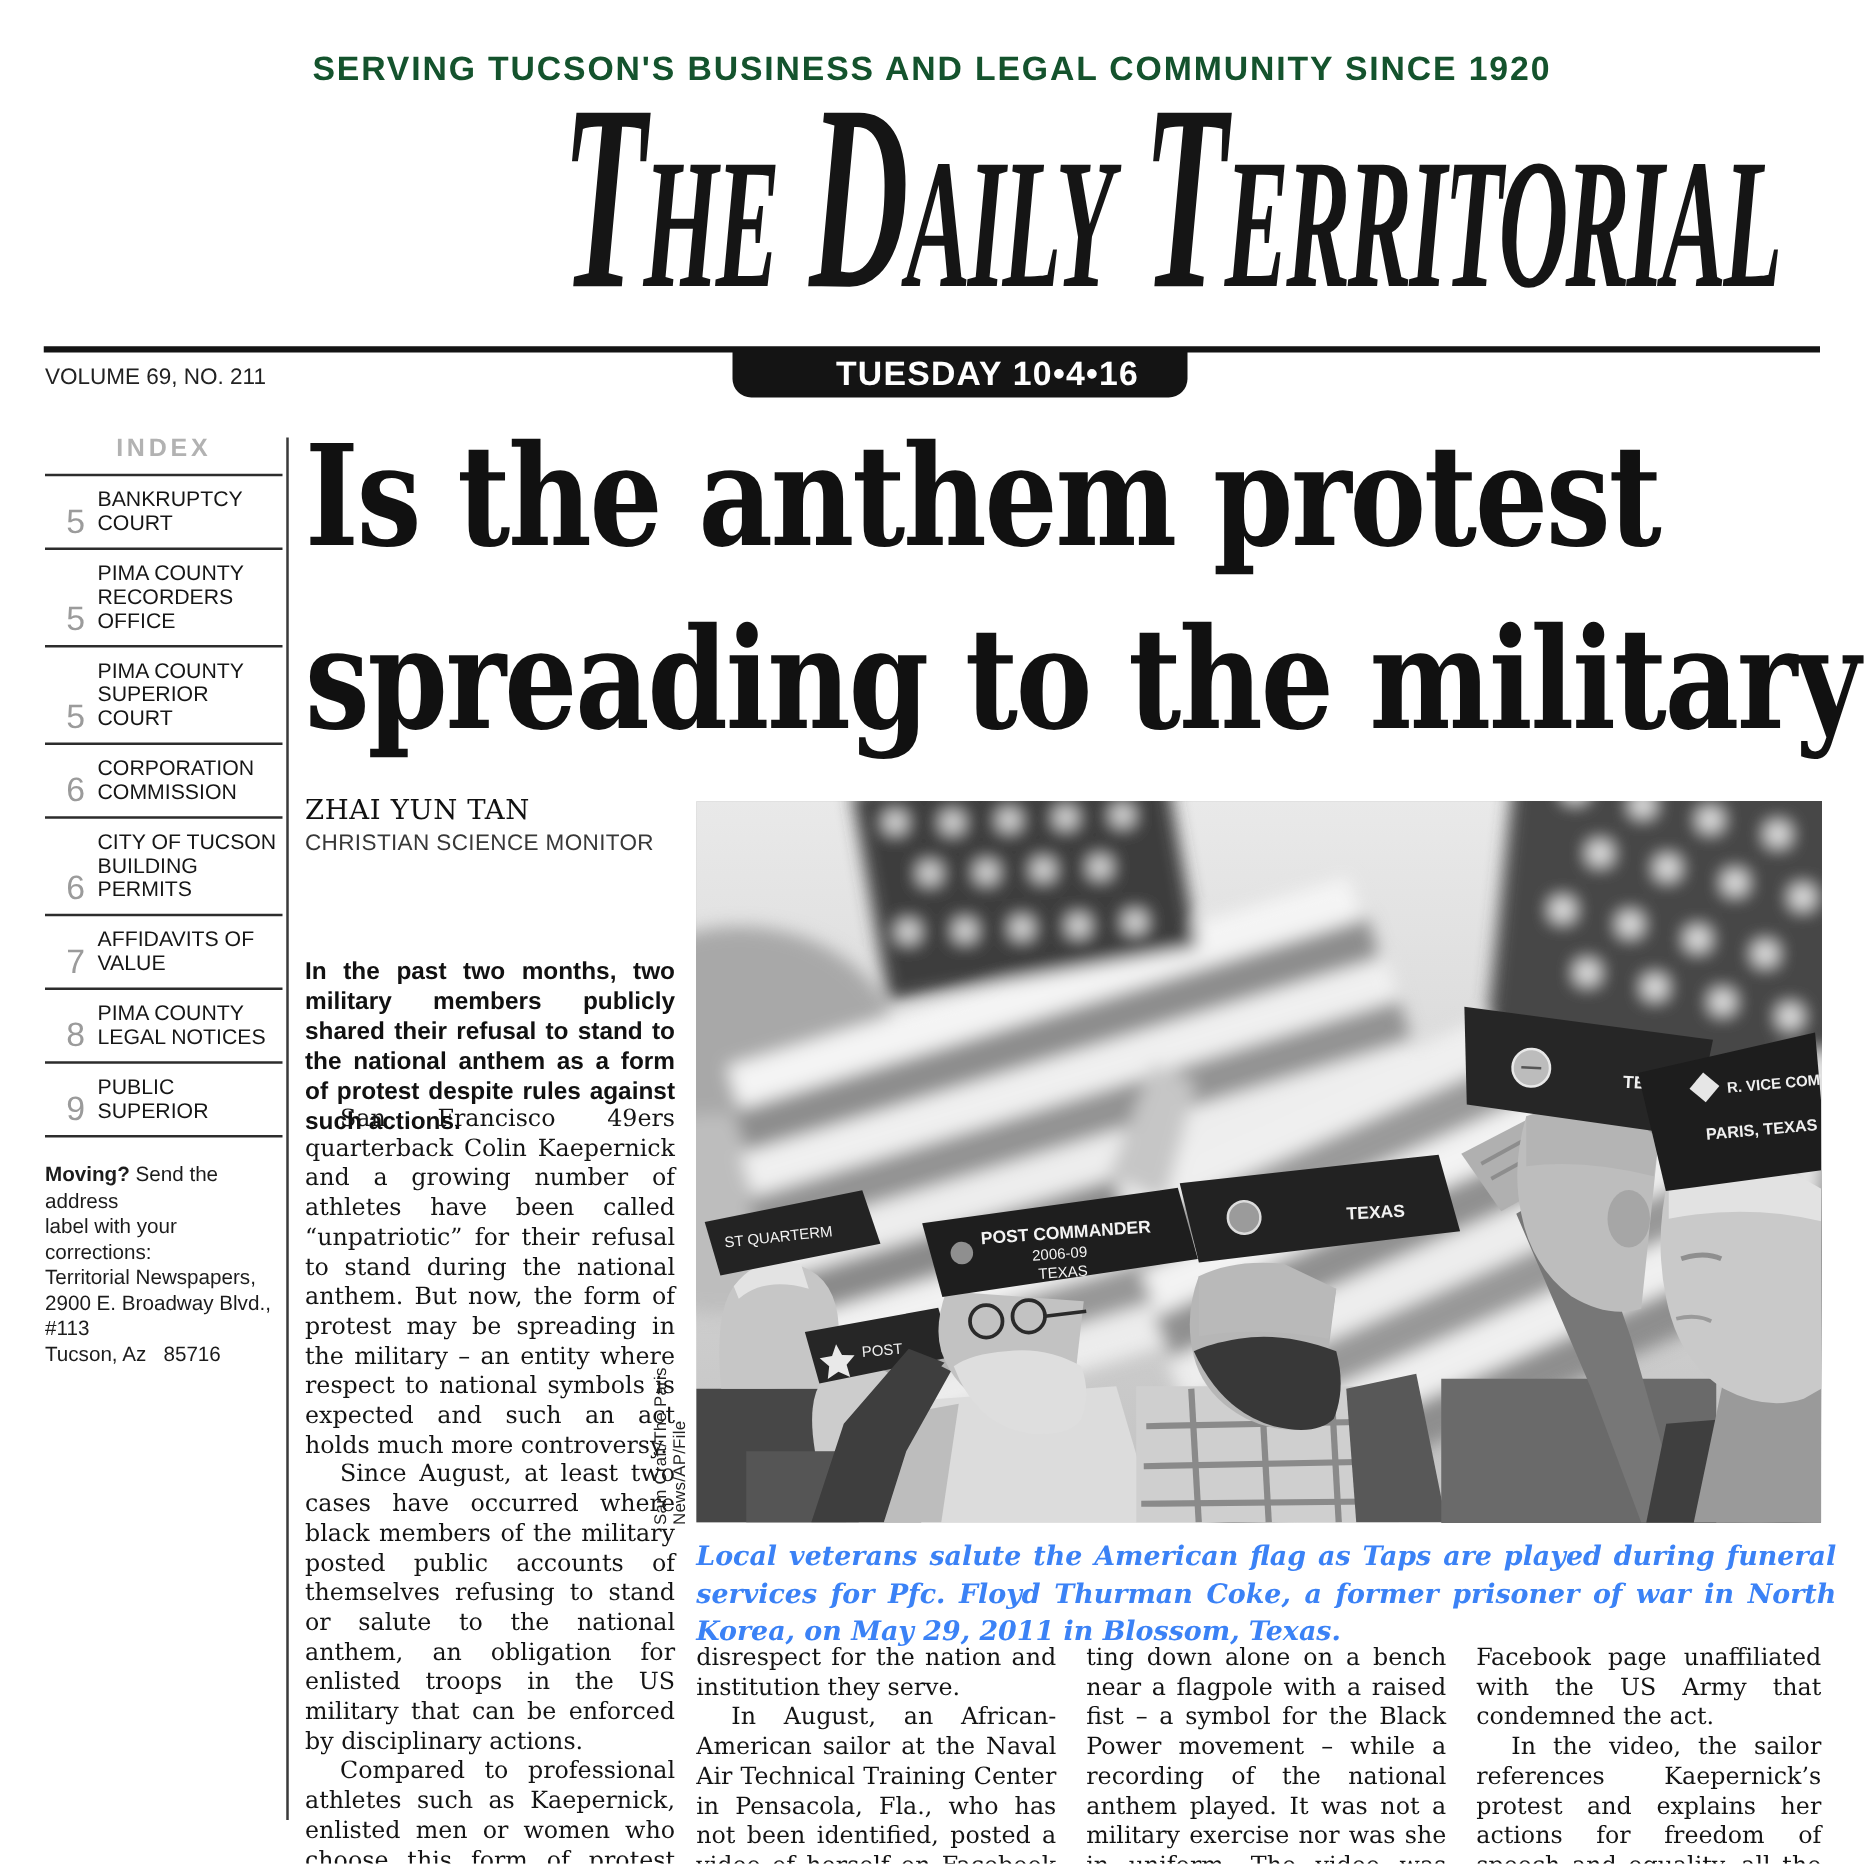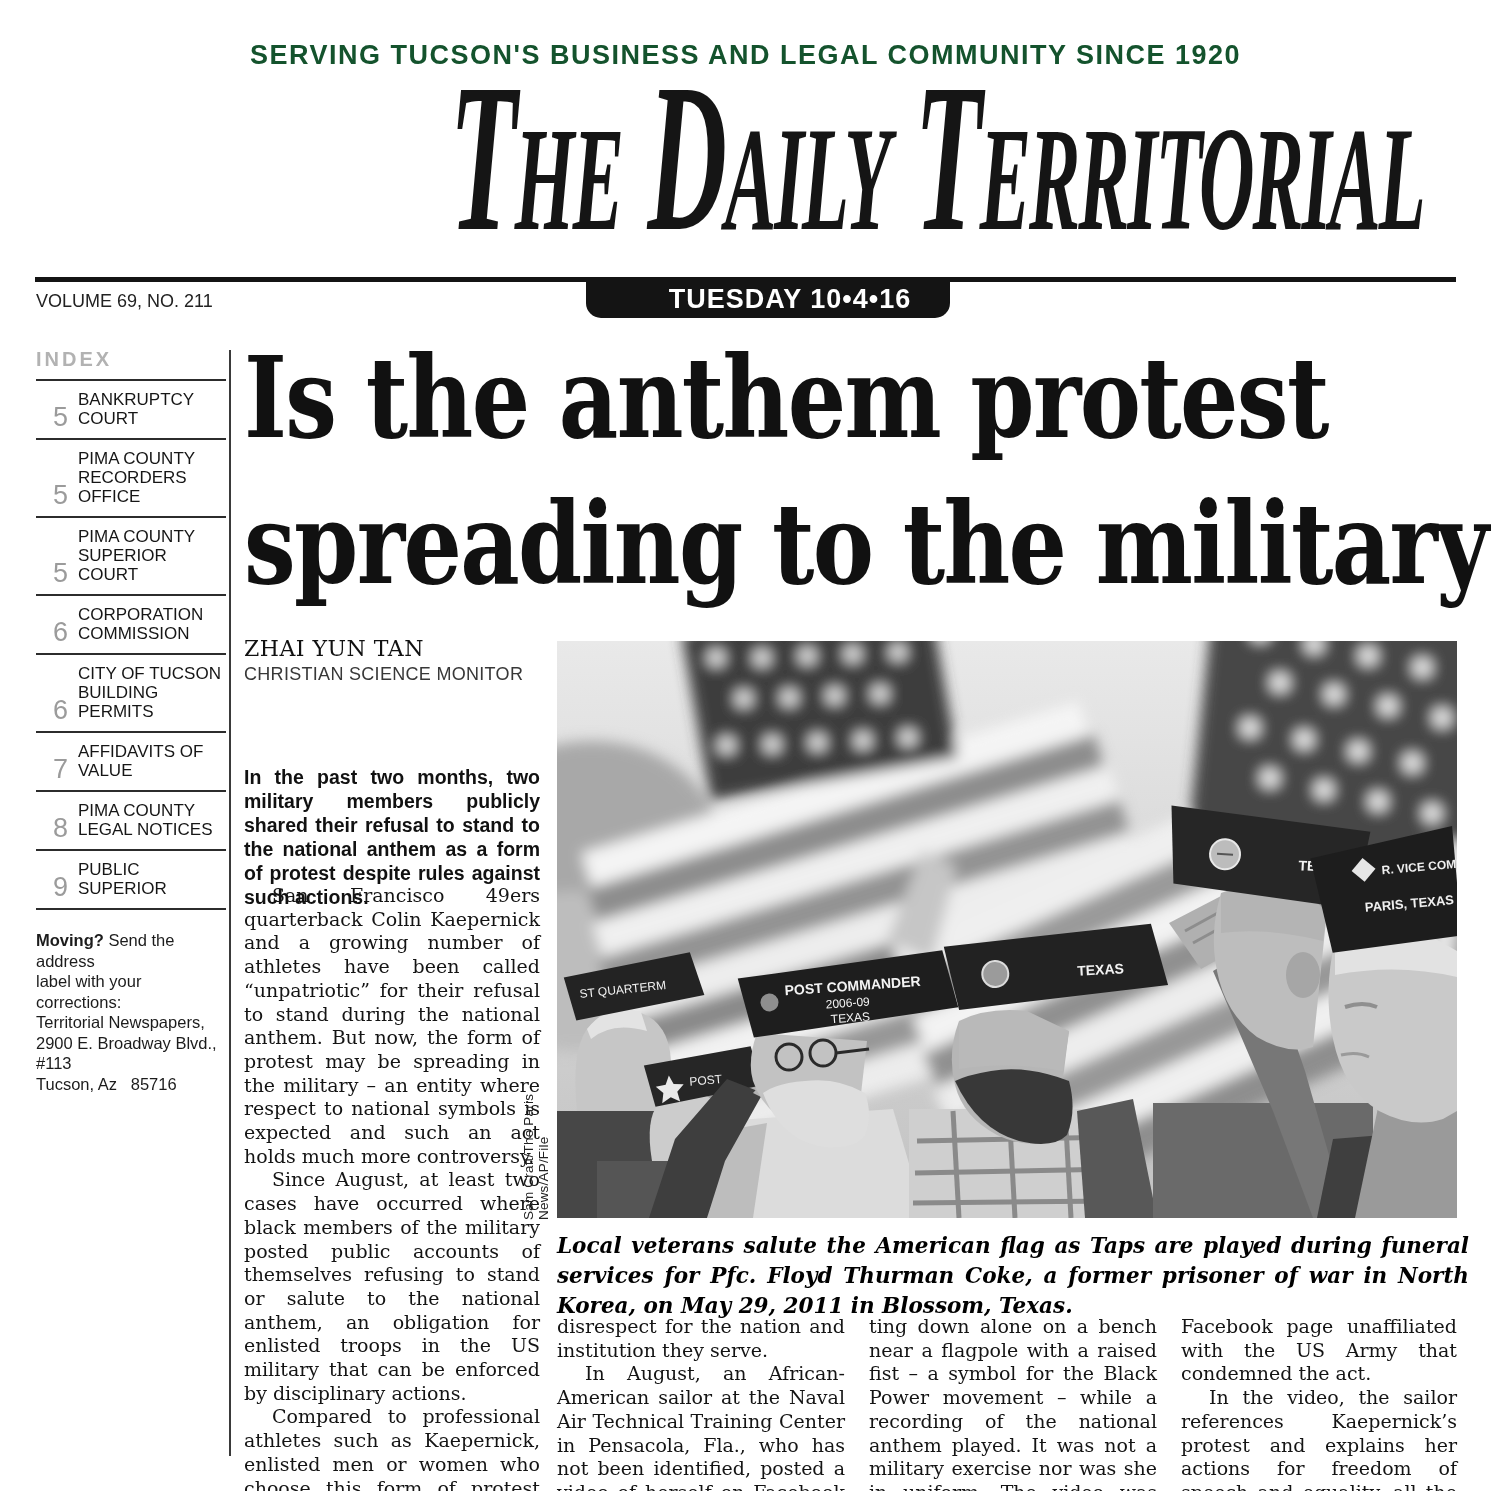--- a/index.html
+++ b/index.html
@@ -14,21 +14,21 @@
            transform:scaleX(.52);transform-origin:center top;letter-spacing:-4px;}
   .toprule{position:absolute;left:35px;right:35px;top:277px;height:5px;background:#141414;}
   .datebadge{position:absolute;top:281px;left:586px;width:320px;height:37px;background:#141414;
              border-radius:0 0 15px 15px;display:flex;align-items:center;justify-content:center;padding-left:44px;}
   .datebadge span{color:#fff;font-weight:bold;font-size:27px;letter-spacing:1px;}
   .volline{position:absolute;left:36px;top:291px;font-size:18px;color:#222;}
   .rightline{position:absolute;right:35px;top:289px;font-size:26px;color:#222;}
   .rightline .price{font-weight:bold;font-size:28px;margin-left:22px;color:#111;}
   
   .sidebar{position:absolute;left:36px;top:348px;width:190px;}
-  .idx-title{text-align:left;font-weight:bold;font-size:20px;letter-spacing:3px;color:#b2b2b2;
+  .idx-title{text-align:center;font-weight:bold;font-size:20px;letter-spacing:3px;color:#b2b2b2;
              padding-bottom:8px;}
   .idx-list{list-style:none;margin:0;padding:0;border-top:2px solid #2c2c2c;}
   .idx-list li{display:flex;align-items:flex-end;gap:10px;padding:9px 0 10px 0;
                border-bottom:2px solid #2c2c2c;}
   .idx-num{flex:0 0 32px;text-align:right;font-size:27px;line-height:22px;color:#9b9b9b;}
   .idx-label{font-weight:normal;font-size:17px;line-height:19px;color:#161616;}
   .moving{margin-top:20px;font-size:16.5px;line-height:20.5px;color:#1c1c1c;}
   .moving b{font-weight:bold;}
   .vdivider{position:absolute;left:229px;top:350px;width:2px;height:1106px;background:#3a3a3a;}
   
@@ -49,21 +49,21 @@
   #col2{left:557px;top:1315px;width:288px;}
   #col3{left:869px;top:1315px;width:288px;}
   #col4{left:1181px;top:1315px;width:276px;}
   
   .photo{position:absolute;left:557px;top:641px;width:900px;height:577px;background:#cfcfcf;overflow:hidden;}
   .photo svg{display:block;width:100%;height:100%;}
   .credit{position:absolute;left:521px;top:1015px;height:205px;writing-mode:vertical-rl;
           transform:rotate(180deg);font-size:13.5px;color:#222;letter-spacing:.2px;}
   .caption{position:absolute;left:557px;top:1231px;width:912px;
            font-family:"DejaVu Serif","Liberation Serif",serif;font-style:italic;font-weight:bold;
-           font-size:21.5px;line-height:30px;color:#000000;text-align:justify;}
+           font-size:21.5px;line-height:30px;color:#3b82f6;text-align:justify;}
 </style>
 </head>
 <body>
 
 <div class="page">
 
   <div class="tagline">SERVING TUCSON'S BUSINESS AND LEGAL COMMUNITY SINCE 1920</div>
   <div class="masthead">
     <span>The Daily Territorial</span>
   </div>

